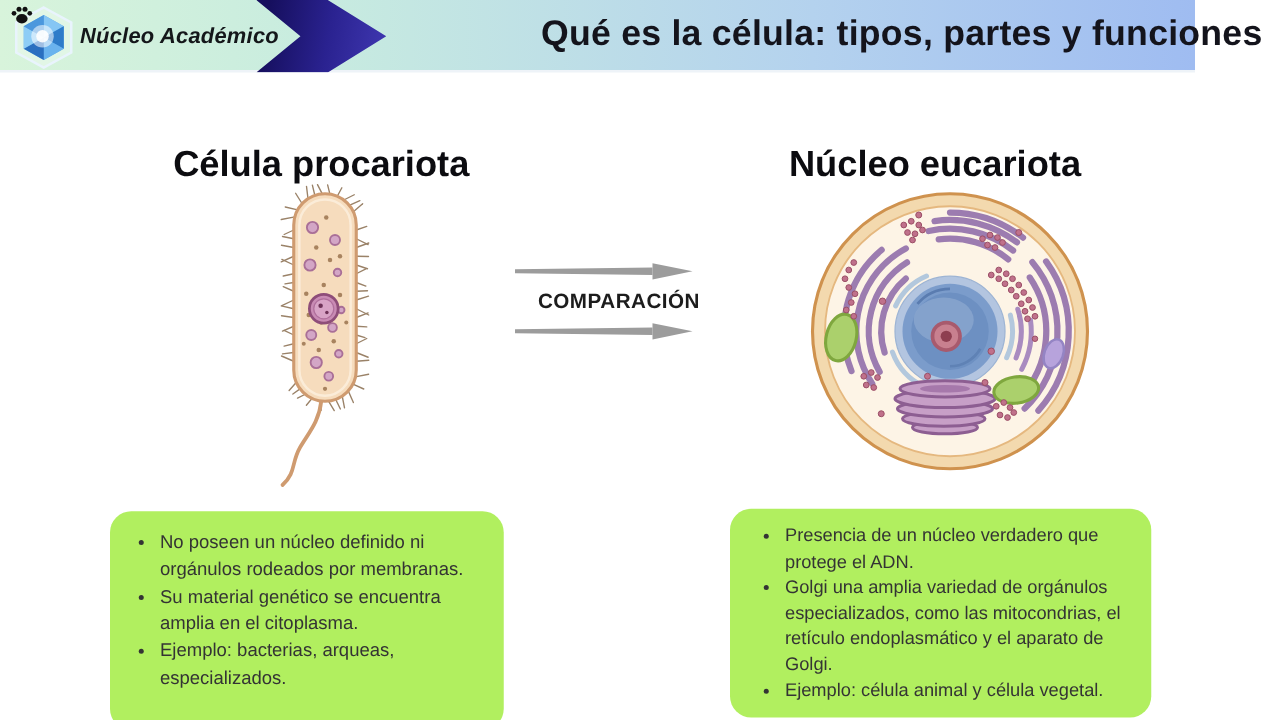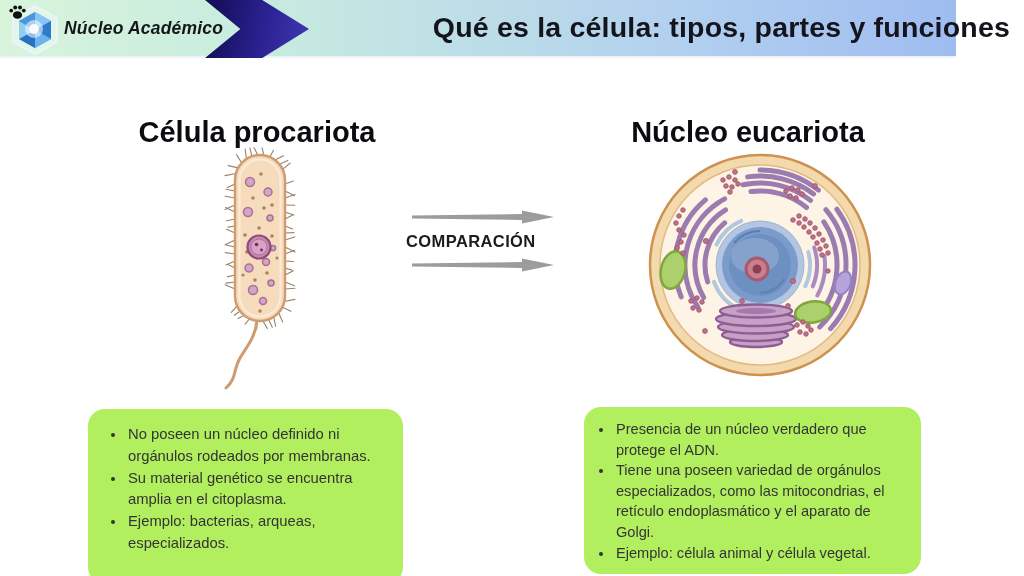--- a/index.html
+++ b/index.html
@@ -28,32 +28,32 @@
               text-align:center; white-space:nowrap;margin-top:38px; }
   .col-head.left  { left:97px;  width:320px; }
   .col-head.right { left:588px; width:320px; }
 
   
   .prokaryote-svg { position:absolute; left:193px; top:140px; }
   .eukaryote-svg  { position:absolute; left:643px; top:146px; }
   #pili line { stroke:#9a8268; stroke-width:1.1; stroke-linecap:round; }
 
   
-  .comparison { position:absolute; left:406px; top:209px; width:154px; text-align:left; }
+  .comparison { position:absolute; left:406px; top:209px; width:154px; text-align:right; }
   .comparison .arrow { display:block; margin:0 auto; }
   .comparison .label { margin:7px 0 6px 0; font-size:16.5px; font-weight:800;
                        letter-spacing:0.4px; color:#1c1c1c; white-space:nowrap; }
 
   
   .note { position:absolute; background:#b1ef5f; border-radius:17px;
           color:#343434; }
   .note.left  { left:88px;  top:409px; width:315px; min-height:152px;
                 font-size:14.8px; line-height:21.8px; padding:15px 14px 29px 14px; }
   .note.right { left:584px; top:407px; width:337px; min-height:157px;
-                font-size:14.6px; line-height:20.6px; padding:12px 12px 11px 6px; }
+                font-size:14.6px; line-height:20.6px; padding:12px 12px 11px 18px; }
   .note ul { margin:0; padding-left:24px; list-style:disc; }
   .note li { padding-left:2px; }
 </style>
 </head>
 <body>
 
 <div class="slide">
 
   <header class="topbar">
     <div class="logo">
@@ -324,18 +324,18 @@
     <ul>
       <li>No poseen un núcleo definido ni orgánulos rodeados por membranas.</li>
       <li>Su material genético se encuentra amplia en el citoplasma.</li>
       <li>Ejemplo: bacterias, arqueas, especializados.</li>
     </ul>
   </div>
 
   <div class="note right">
     <ul>
       <li>Presencia de un núcleo verdadero que protege el ADN.</li>
-      <li>Tiene una poseen variedad de orgánulos especializados, como las mitocondrias, el retículo endoplasmático y el aparato de Golgi.</li>
+      <li>Golgi una amplia variedad de orgánulos especializados, como las mitocondrias, el retículo endoplasmático y el aparato de Golgi.</li>
       <li>Ejemplo: célula animal y célula vegetal.</li>
     </ul>
   </div>
 
 </div>
 
 </body></html>

